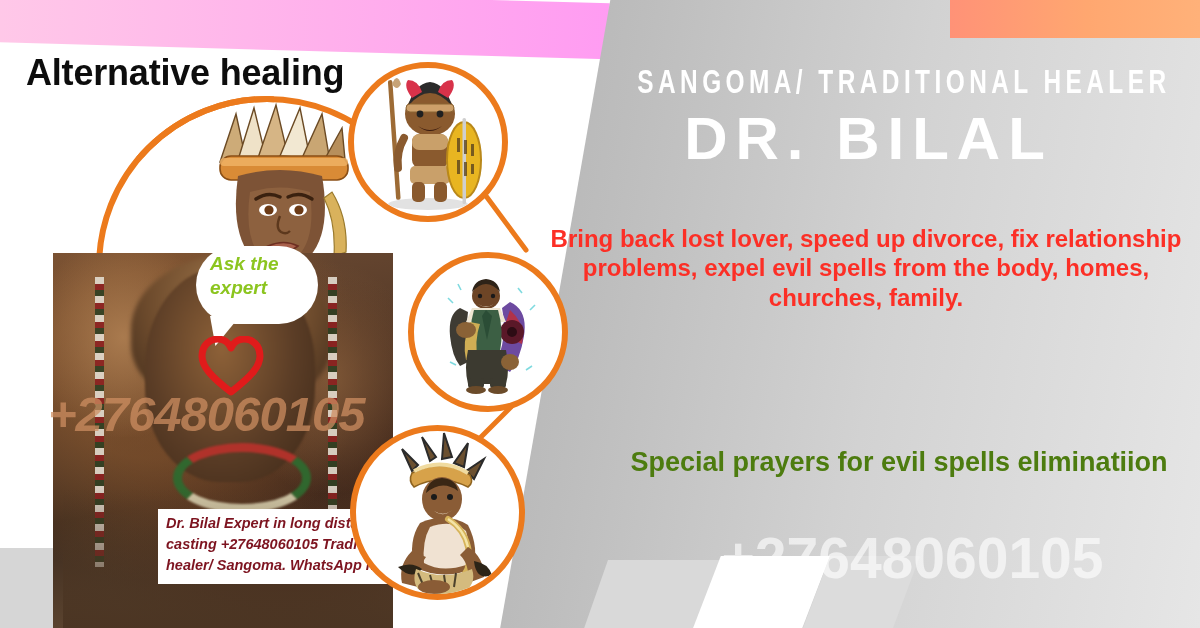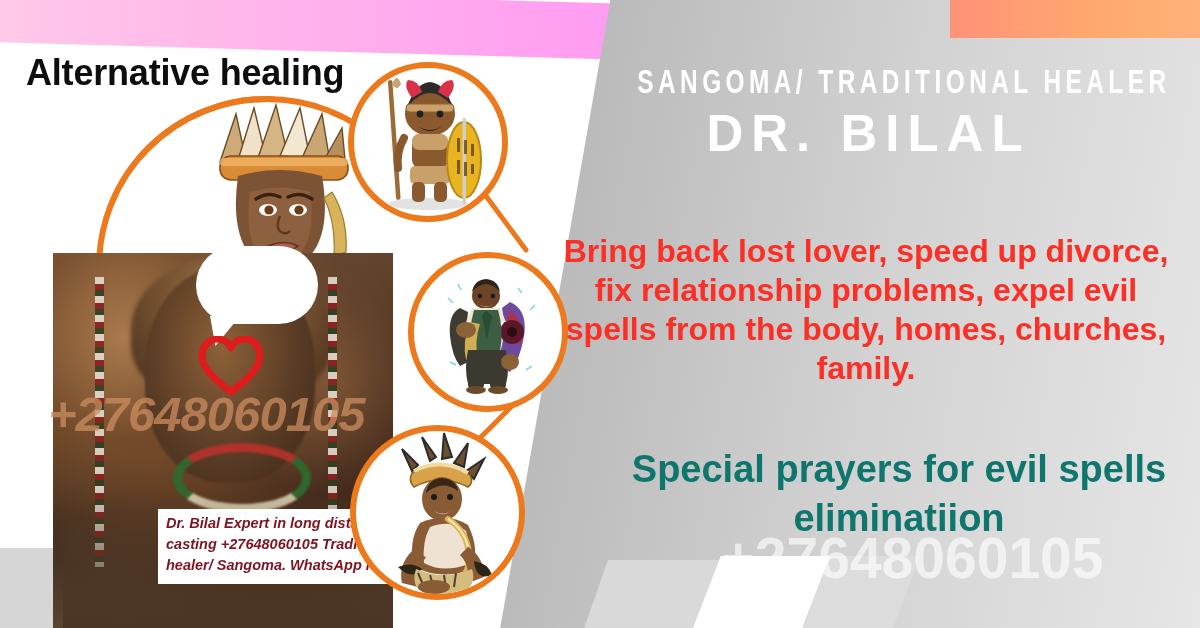--- a/index.html
+++ b/index.html
@@ -143,29 +143,29 @@
   .circ3{left:350px;top:425px;width:175px;height:175px;}
 
   
   .kicker{
     position:absolute;left:556px;top:63px;width:625px;text-align:center;
     font-size:33px;font-weight:bold;color:#ffffff;letter-spacing:6px;
     transform:scaleX(.74);transform-origin:center top;white-space:nowrap;
   }
   .name{
     position:absolute;left:556px;top:104px;width:625px;text-align:center;
-    font-size:51px;font-weight:bold;color:#ffffff;letter-spacing:8px;white-space:nowrap;
+    font-size:60px;font-weight:bold;color:#ffffff;letter-spacing:8px;white-space:nowrap;
   }
   .red-body{
-    position:absolute;left:546px;top:232px;width:640px;text-align:center;
-    font-size:32px;font-weight:bold;color:#fc2f26;line-height:1.22;
+    position:absolute;left:546px;top:224px;width:640px;text-align:center;
+    font-size:24px;font-weight:bold;color:#fc2f26;line-height:1.22;
   }
   .black-body{
     position:absolute;left:616px;top:445px;width:566px;text-align:center;
-    font-size:38px;font-weight:bold;color:#0f766e;line-height:1.3;
+    font-size:27px;font-weight:bold;color:#4d7c0f;line-height:1.3;
   }
   .wm-phone2{
     position:absolute;left:640px;top:525px;width:545px;text-align:center;
     font-size:57px;font-weight:bold;color:rgba(255,255,255,.62);
     letter-spacing:0px;white-space:nowrap;
   }
 </style>
 </head>
 <body>
 
@@ -216,20 +216,21 @@
       <div class="blur-b"></div>
     <div class="hair"></div>
       <div class="head"></div>
     <div class="bead-l"></div>
       <div class="bead-r"></div>
     <div class="neck-ring"></div>
     <div class="blur-c"></div>
   </div>
 
   <div class="bubble"></div>
+  <div class="bubble-text">Ask the expert</div>
 
   <div class="heart">
     <svg width="66" height="60" viewBox="0 0 66 60">
       <path d="M33 56 C12 40 4 30 4 20 C4 9 12 3 20 3 C26 3 31 7 33 12 C35 7 40 3 46 3 C54 3 62 9 62 20 C62 30 54 40 33 56 Z" fill="none" stroke="#e01b1b" stroke-width="7" stroke-linejoin="round"></path>
     </svg>
   </div>
 
   <div class="wm-phone">+27648060105</div>
 
   <div class="caption">

